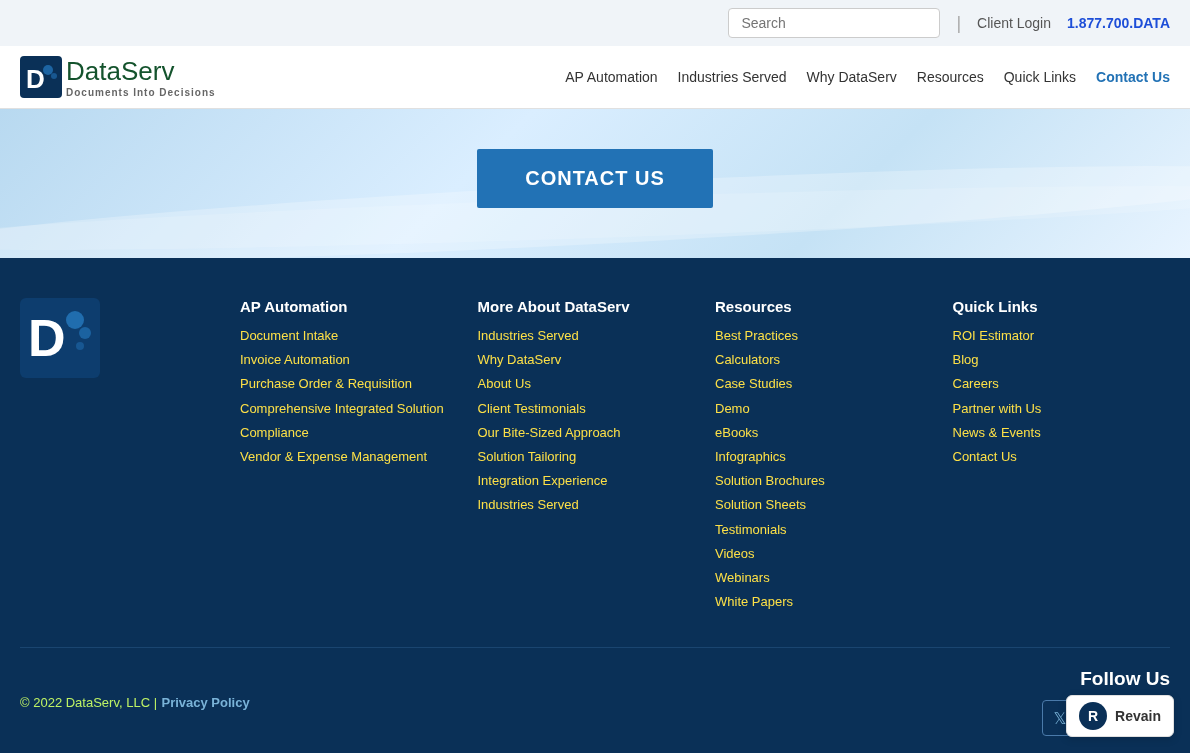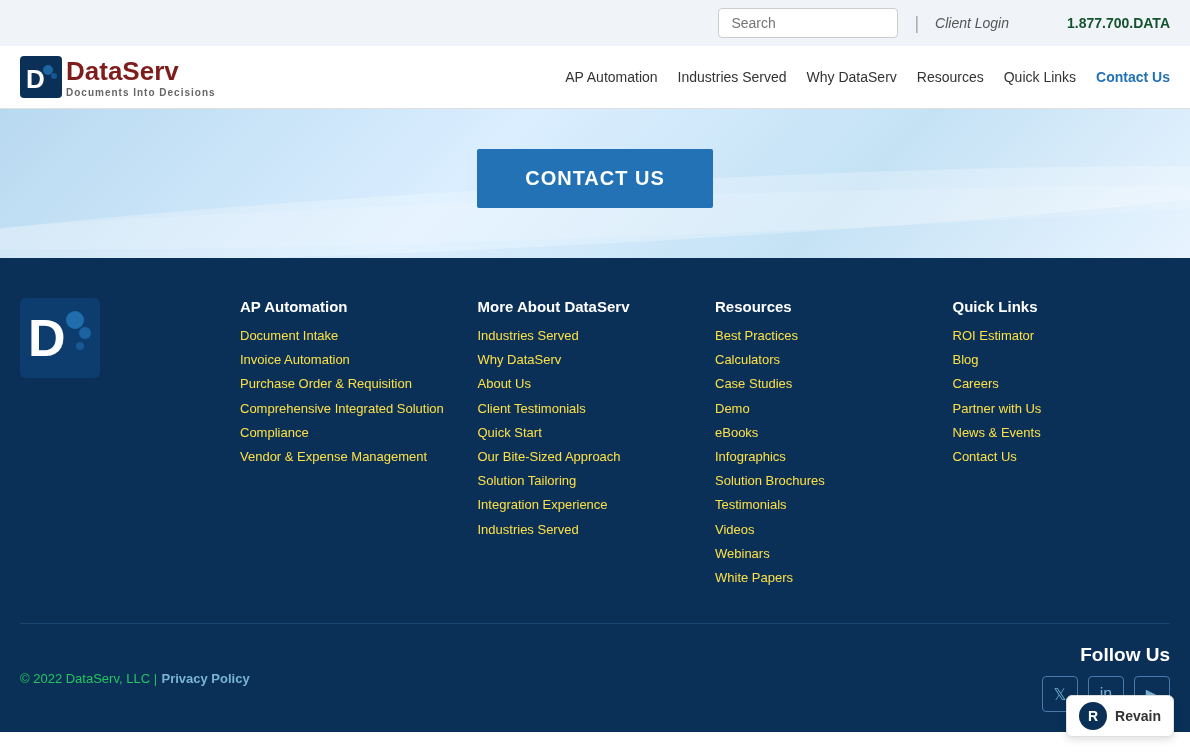--- a/index.html
+++ b/index.html
@@ -16,54 +16,52 @@
     }
     .search-wrapper {
       display: flex;
       align-items: center;
     }
     .search-input {
       border: 1px solid #ccc;
       border-radius: 4px;
       padding: 6px 12px;
       font-size: 14px;
-      width: 180px;
+      width: 212px;
       color: #555;
       background: #fff;
     }
     .top-bar-divider {
       color: #aaa;
       font-size: 18px;
     }
     .top-bar-link {
       color: #555;
       text-decoration: none;
       font-size: 14px;
-      font-style: italic;
     }
     .top-bar-phone {
-      color: #14532d;
-      font-size: 14px;
-      font-weight: bold;
-      margin-left: 42px;
+      color: #1d4ed8;
+      font-size: 14px;
+      font-weight: bold;
     }
 
     
     .header {
       background: #fff;
       display: flex;
       align-items: center;
       justify-content: space-between;
       padding: 10px 20px;
       border-bottom: 1px solid #e0e0e0;
     }
     .logo-text-main {
       font-size: 26px;
-      font-weight: bold;
-      color: #7f1d1d;
+      font-weight: normal;
+      color: #14532d;
     }
     .logo-text-sub {
       font-size: 10px;
       color: #666;
       display: block;
       letter-spacing: 1px;
       font-weight: bold;
     }
     .nav {
       display: flex;
@@ -176,21 +174,21 @@
     .footer-bottom {
       border-top: 1px solid #1a4570;
       padding-top: 20px;
       display: flex;
       justify-content: space-between;
       align-items: center;
       flex-wrap: wrap;
       gap: 10px;
     }
     .footer-copyright {
-      color: #22c55e;
+      color: #bef264;
       font-size: 13px;
     }
     .footer-privacy {
       color: #7ab3d8;
       text-decoration: none;
       font-size: 13px;
       font-weight: bold;
     }
     .follow-us-col {
       display: flex;
@@ -324,35 +322,35 @@
           <a class="footer-link" href="#">Comprehensive Integrated Solution</a>
           <a class="footer-link" href="#">Compliance</a>
           <a class="footer-link" href="#">Vendor &amp; Expense Management</a>
         </div>
         <div class="footer-col">
           <div class="footer-col-title">More About DataServ</div>
           <a class="footer-link" href="#">Industries Served</a>
           <a class="footer-link" href="#">Why DataServ</a>
           <a class="footer-link" href="#">About Us</a>
           <a class="footer-link" href="#">Client Testimonials</a>
-          <a class="footer-link" href="#">Quick Start</a>
           <a class="footer-link" href="#">Our Bite-Sized Approach</a>
           <a class="footer-link" href="#">Solution Tailoring</a>
           <a class="footer-link" href="#">Integration Experience</a>
           <a class="footer-link" href="#">Industries Served</a>
         </div>
         <div class="footer-col">
           <div class="footer-col-title">Resources</div>
           <a class="footer-link" href="#">Best Practices</a>
           <a class="footer-link" href="#">Calculators</a>
           <a class="footer-link" href="#">Case Studies</a>
           <a class="footer-link" href="#">Demo</a>
           <a class="footer-link" href="#">eBooks</a>
           <a class="footer-link" href="#">Infographics</a>
           <a class="footer-link" href="#">Solution Brochures</a>
+          <a class="footer-link" href="#">Solution Sheets</a>
           <a class="footer-link" href="#">Testimonials</a>
           <a class="footer-link" href="#">Videos</a>
           <a class="footer-link" href="#">Webinars</a>
           <a class="footer-link" href="#">White Papers</a>
         </div>
         <div class="footer-col">
           <div class="footer-col-title">Quick Links</div>
           <a class="footer-link" href="#">ROI Estimator</a>
           <a class="footer-link" href="#">Blog</a>
           <a class="footer-link" href="#">Careers</a>

